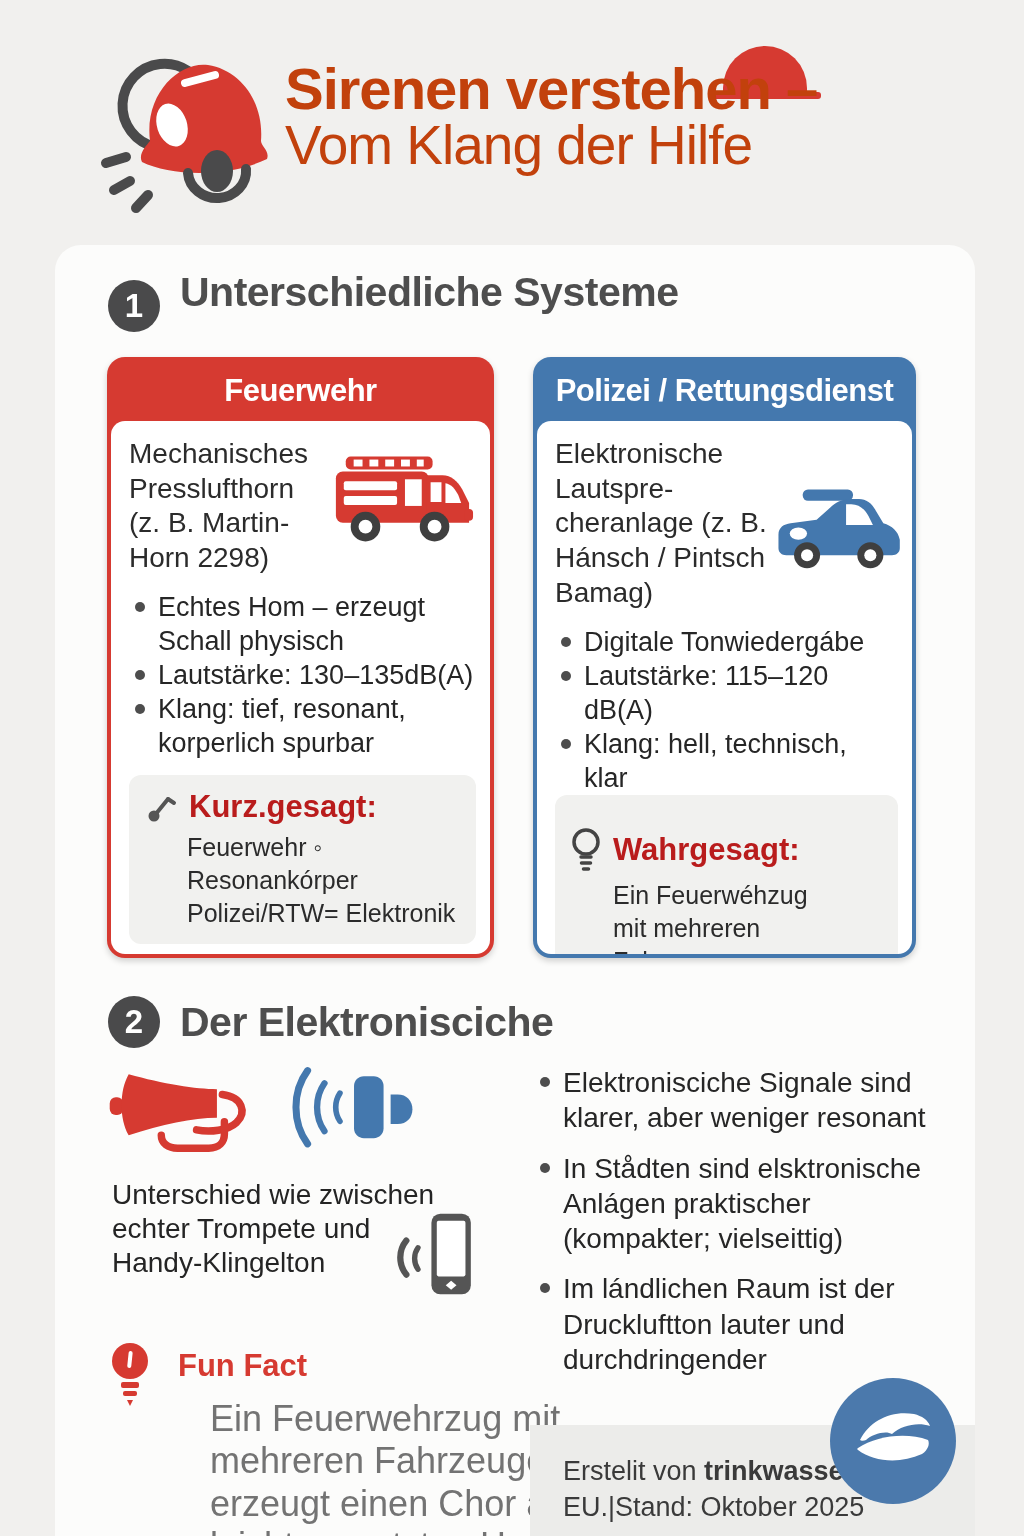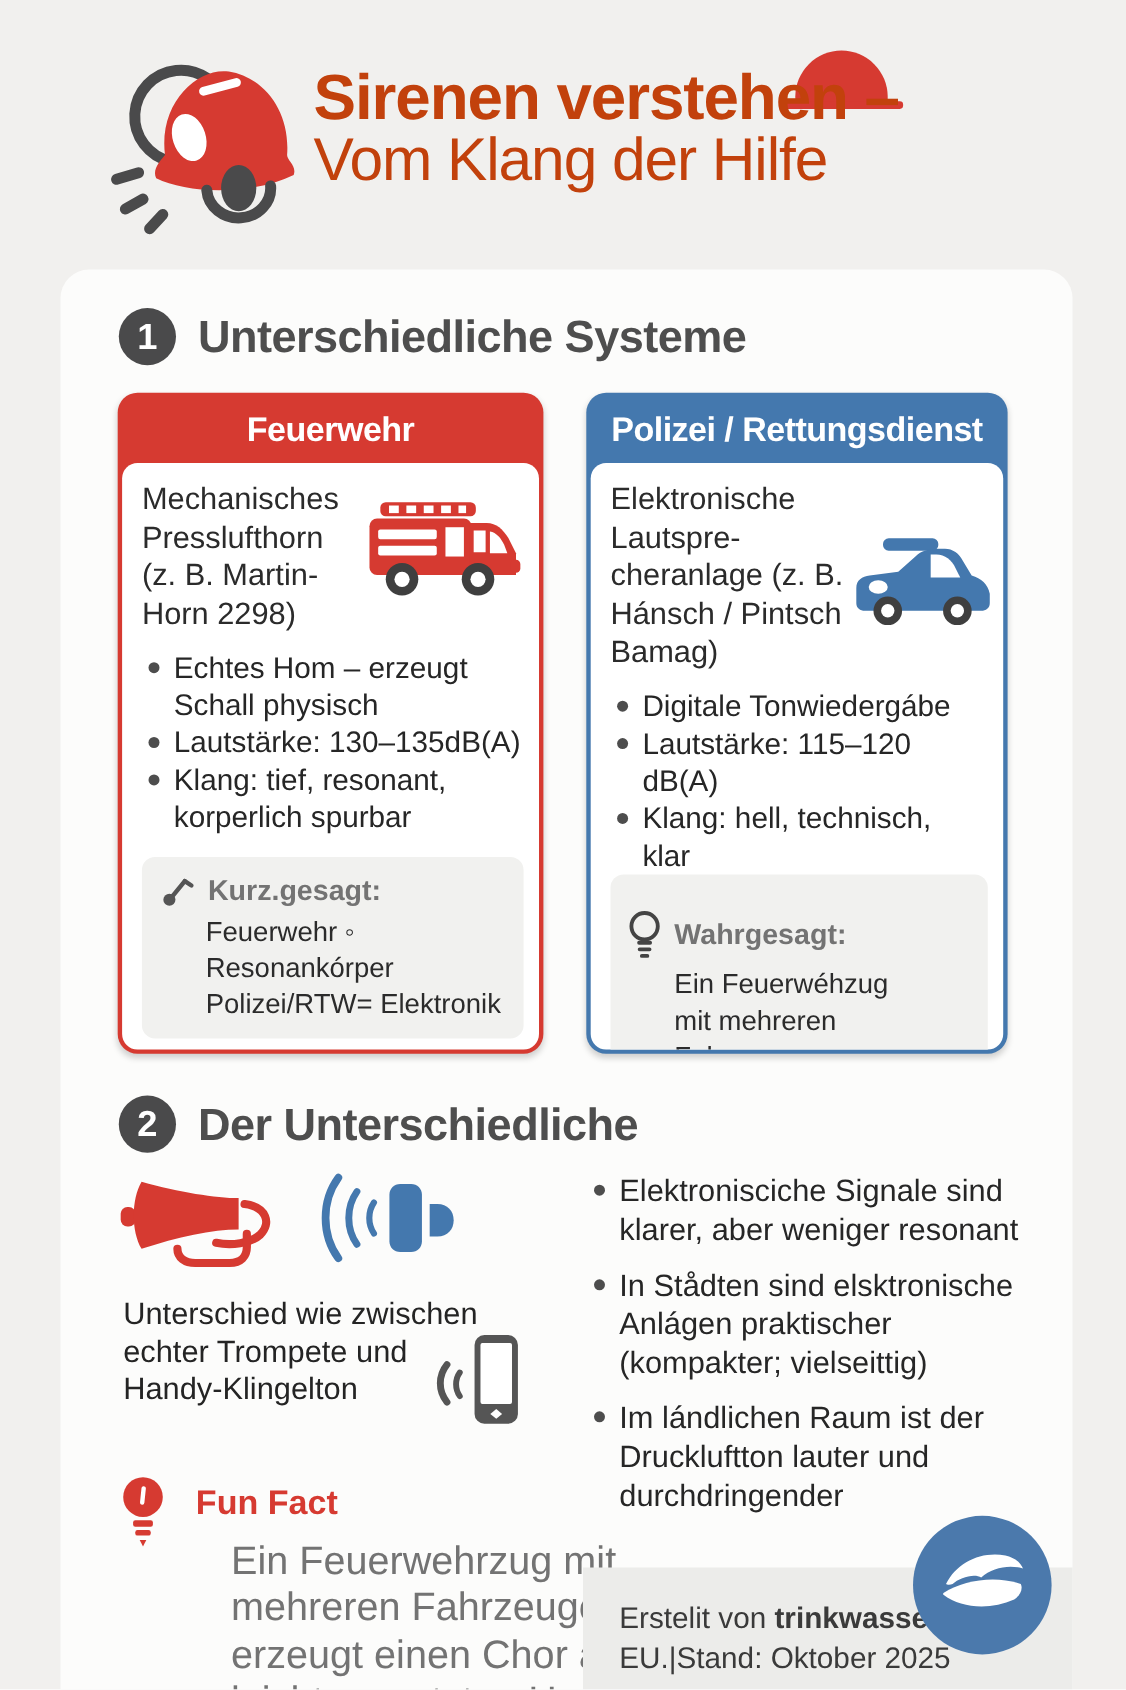--- a/index.html
+++ b/index.html
@@ -30,21 +30,21 @@
   .card-body{background:#fff;border-radius:14px;flex:1;padding:16px 14px 10px 18px;
              display:flex;flex-direction:column;box-sizing:border-box;overflow:hidden;}
   .intro-row{display:flex;align-items:flex-start;}
   .intro-text{font-size:28px;line-height:1.24;white-space:pre-line;flex:1;color:#2b2b2b;}
   .bullets{margin-top:14px;display:flex;flex-direction:column;}
   .bullet{display:flex;}
   .bullet .dot{width:10px;height:10px;border-radius:50%;background:#4d4d4d;margin:12px 13px 0 6px;flex:0 0 10px;}
   .bullet .btext{font-size:27px;line-height:1.26;white-space:pre-line;color:#262626;}
   .note-box{margin-top:auto;background:#f1f1ef;border-radius:12px;padding:14px 14px 14px 16px;}
   .note-title-row{display:flex;align-items:center;gap:12px;}
-  .note-title{font-size:26px;font-weight:700;color:#737373;}
+  .note-title{font-size:31px;font-weight:700;color:#b91c1c;}
   .note-text{font-size:25px;line-height:1.32;white-space:pre-line;margin:6px 0 0 42px;color:#2b2b2b;}
 
   
   .s2-left-text{font-size:28px;line-height:1.22;white-space:pre-line;color:#242424;z-index:2;}
   .s2-bullets{display:flex;flex-direction:column;gap:15px;width:400px;z-index:2;}
   .s2-bullets .btext{font-size:28px;font-weight:500;}
   .funfact-title{font-size:31px;font-weight:700;color:#d63a31;z-index:2;}
   .funfact-text{font-size:36px;line-height:1.18;white-space:pre-line;color:#737373;z-index:2;margin-left:32px;}
 
   
@@ -77,21 +77,21 @@
   <div class="abs title-block">
     <div class="title-l1">Sirenen verstehen –</div>
     <div class="title-l2">Vom Klang der Hilfe</div>
   </div>
 
   <div class="abs panel"></div>
 
   <div class="abs num-circle" style="left:108px;top:280px">
     <span>1</span>
   </div>
-  <div class="abs sec-title" style="left:180px;top:283px">Unterschiedliche Systeme</div>
+  <div class="abs sec-title" style="left:180px;top:269px">Unterschiedliche Systeme</div>
 
   <div class="abs card card-red" style="left:107px;top:357px;width:387px;height:601px">
     <div class="card-header">Feuerwehr</div>
     <div class="card-body">
       <div class="intro-row">
         <div class="intro-text">Mechanisches
 Presslufthorn
 (z. B. Martin-
 Horn 2298)</div>
         <div style="margin-top:14px">
@@ -198,21 +198,21 @@
         </div>
         <div class="note-text">Ein Feuerwéhzug
 mit mehreren Fahrzeryen</div>
       </div>
     </div>
   </div>
 
   <div class="abs num-circle" style="left:108px;top:996px">
     <span>2</span>
   </div>
-  <div class="abs sec-title" style="left:180px;top:999px">Der Unterschiedliche</div>
+  <div class="abs sec-title" style="left:180px;top:999px">Der Elektronisciche</div>
 
   <div class="abs" style="left:108px;top:1062px;z-index:2">
     <svg width="150" height="95" viewBox="0 0 220 140">
       <rect x="2" y="52" width="20" height="26" rx="9" fill="#d63a31"></rect>
       <path d="M30,18 C80,32 130,40 160,40 L160,82 C125,82 78,92 30,108 C16,84 16,42 30,18 Z" fill="#d63a31"></path>
       <path d="M168,48 C198,52 204,74 189,89 C176,101 150,104 130,100" fill="none" stroke="#d63a31" stroke-width="11" stroke-linecap="round"></path>
       <path d="M78,108 C78,120 88,127 102,127 L148,127 C163,127 171,118 171,106 L171,88" fill="none" stroke="#d63a31" stroke-width="11" stroke-linecap="round"></path>
     </svg>
   </div>
   <div class="abs" style="left:283px;top:1065px;z-index:2">

